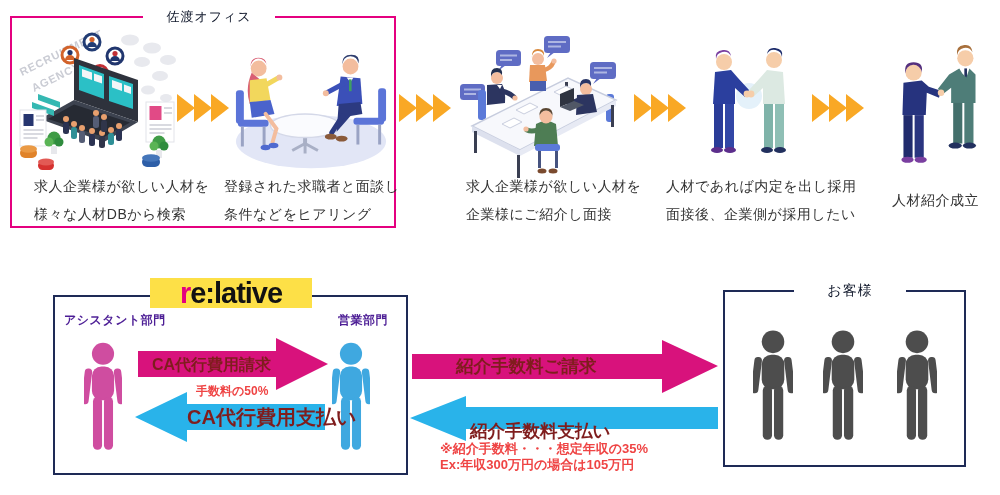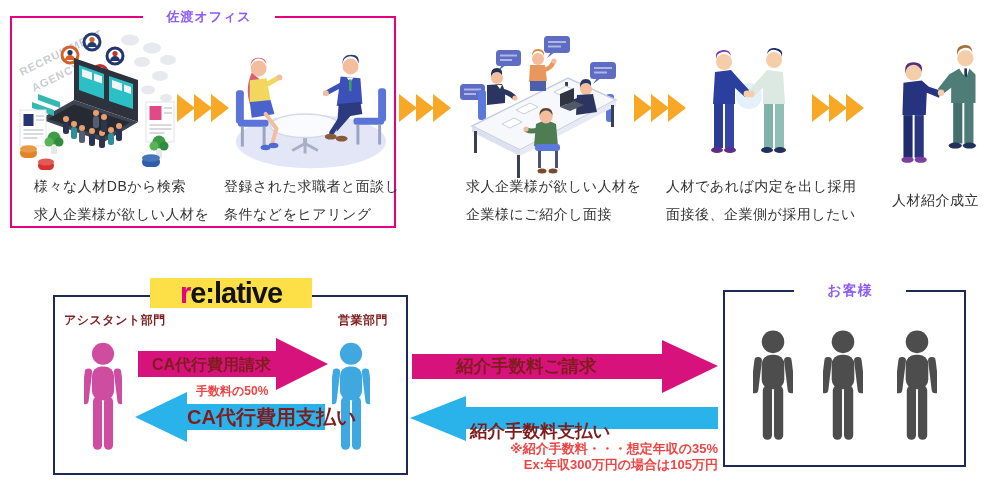--- a/index.html
+++ b/index.html
@@ -6,47 +6,47 @@
   .canvas{
     position:relative;width:1000px;height:495px;background:#fff;overflow:hidden;
     font-family:"Liberation Sans","DejaVu Sans",sans-serif;color:#333;
   }
   .abs{position:absolute;}
   
   .sado-box{left:10px;top:16px;width:382px;height:208px;border:2px solid #e4007f;background:#fff;}
   .relative-box{left:53px;top:295px;width:351px;height:176px;border:2px solid #1e2a56;background:#fff;}
   .customer-box{left:723px;top:290px;width:239px;height:173px;border:2px solid #1e2a56;background:#fff;}
   .box-label{
-    background:#fff;z-index:3;text-align:center;font-weight:bold;color:#8b5cf6;
+    background:#fff;z-index:3;text-align:center;font-weight:normal;color:#0f172a;
     letter-spacing:1px;padding:0 6px;
   }
   .office-label{left:143px;top:8px;width:120px;font-size:13px;line-height:17px;}
   .customer-label{left:794px;top:281px;width:100px;font-size:14px;line-height:18px;}
   
   .logo{
     left:150px;top:278px;width:162px;z-index:3;background:#fde047;text-align:center;
     font-size:29px;font-weight:bold;letter-spacing:-1px;line-height:30px;
   }
   .logo .lg-r{color:#e4007f;}
   .logo .lg-rest{color:#121212;}
   
   .caption{font-size:14px;line-height:28px;font-weight:500;letter-spacing:.5px;color:#333;white-space:nowrap;}
   .caption span{display:block;}
   
-  .dept-label{font-size:12px;font-weight:600;color:#7f1d1d;letter-spacing:.5px;z-index:2;font-family:Liberation Mono, monospace;}
+  .dept-label{font-size:12px;font-weight:600;color:#4c1d95;letter-spacing:.5px;z-index:2;font-family:Liberation Mono, monospace;}
   
   .arrow-label{color:#7f1d1d;font-weight:bold;text-align:left;z-index:2;white-space:nowrap;}
   .lbl-ca-invoice{left:152px;top:351px;width:140px;font-size:16px;line-height:27px;}
   .lbl-ca-payment{left:187px;top:404px;width:140px;font-size:20px;line-height:27px;}
   .lbl-ext-invoice{left:456px;top:354px;width:200px;font-size:17.5px;line-height:25px;}
   .lbl-ext-payment{left:470px;top:420px;width:165px;font-size:17.5px;line-height:23px;}
   
   .red-note{color:#ef4444;font-weight:bold;z-index:2;white-space:nowrap;}
   .fee-50{left:196px;top:384px;font-size:12px;line-height:14px;}
-  .fee-note{left:440px;top:441px;width:278px;font-size:13px;line-height:16px;text-align:right;}
+  .fee-note{left:440px;top:441px;width:278px;font-size:13px;line-height:16px;}
   svg{display:block;position:absolute;}
 </style>
 </head>
 <body>
 
 <div class="canvas">
 
   <div class="abs sado-box"></div>
   <div class="abs box-label office-label">佐渡オフィス</div>
 
@@ -169,22 +169,22 @@
       <rect x="2" y="120" width="17" height="10" rx="5" fill="#e0832a"></rect>
         <ellipse cx="10.5" cy="121" rx="8.5" ry="3.8" fill="#ea9a45"></ellipse>
       <rect x="20" y="133" width="16" height="9" rx="4.5" fill="#d63230"></rect>
         <ellipse cx="28" cy="134" rx="8" ry="3.4" fill="#e25a55"></ellipse>
       <rect x="124" y="129" width="18" height="10" rx="5" fill="#2e5fa8"></rect>
         <ellipse cx="133" cy="130" rx="9" ry="3.8" fill="#4576ba"></ellipse>
     </g>
   </svg>
 
   <div class="abs caption" style="left:34px;top:172px">
+    <span>求人企業様が欲しい人材を</span>
     <span>様々な人材DBから検索</span>
-    <span>求人企業様が欲しい人材を</span>
   </div>
 
   <svg style="left:177px;top:94px" width="54" height="28" viewBox="0 0 54 28">
     <g fill="#f9a825">
       <polygon points="0,0 18,14 0,28"></polygon>
         <polygon points="17,0 35,14 17,28"></polygon>
         <polygon points="34,0 52,14 34,28"></polygon>
     </g>
   </svg>
 

